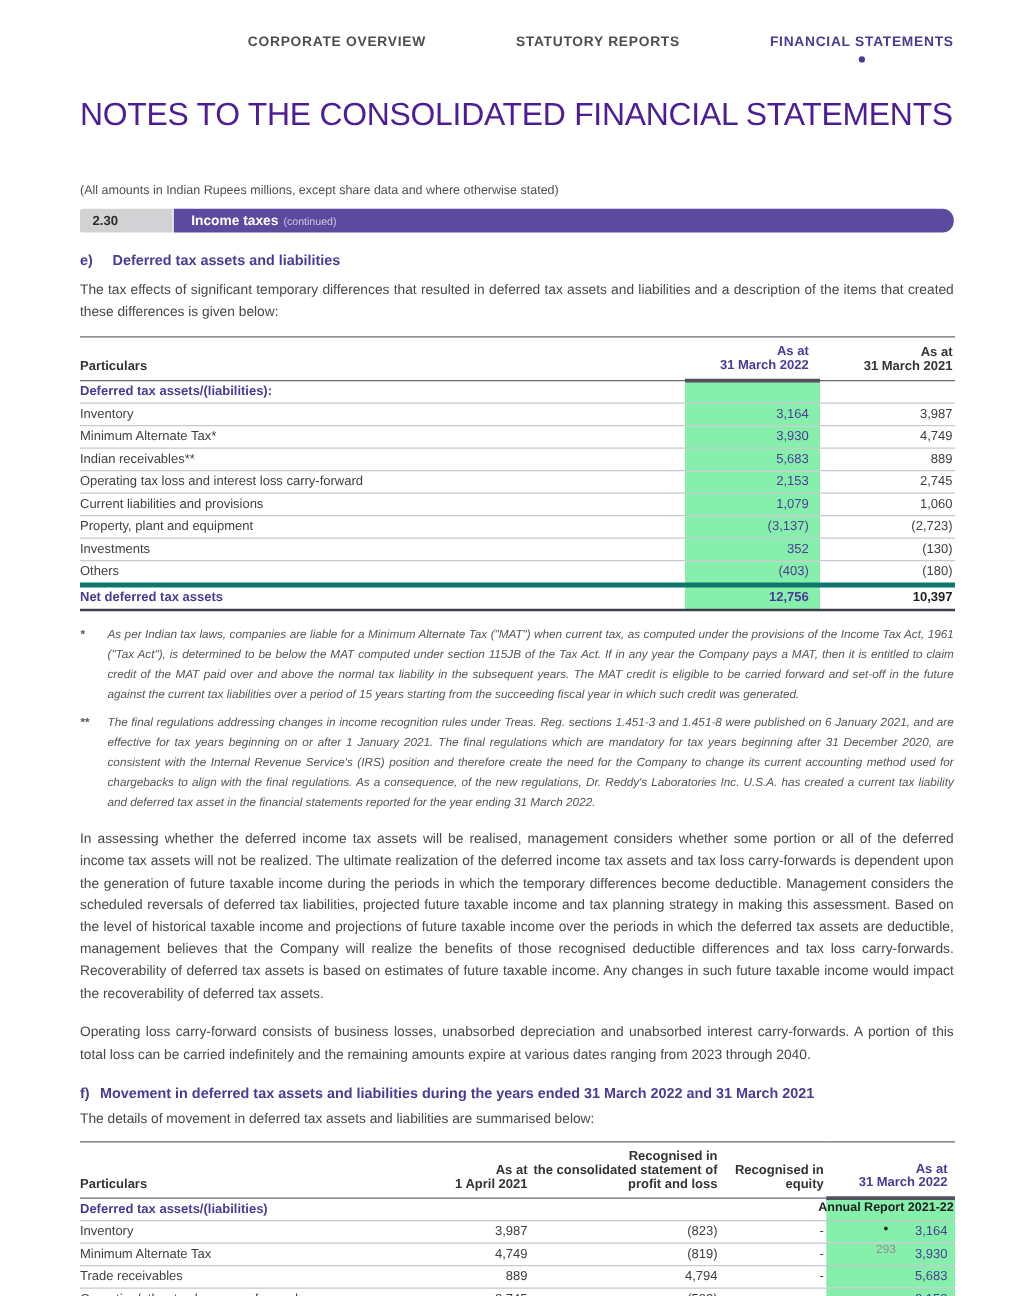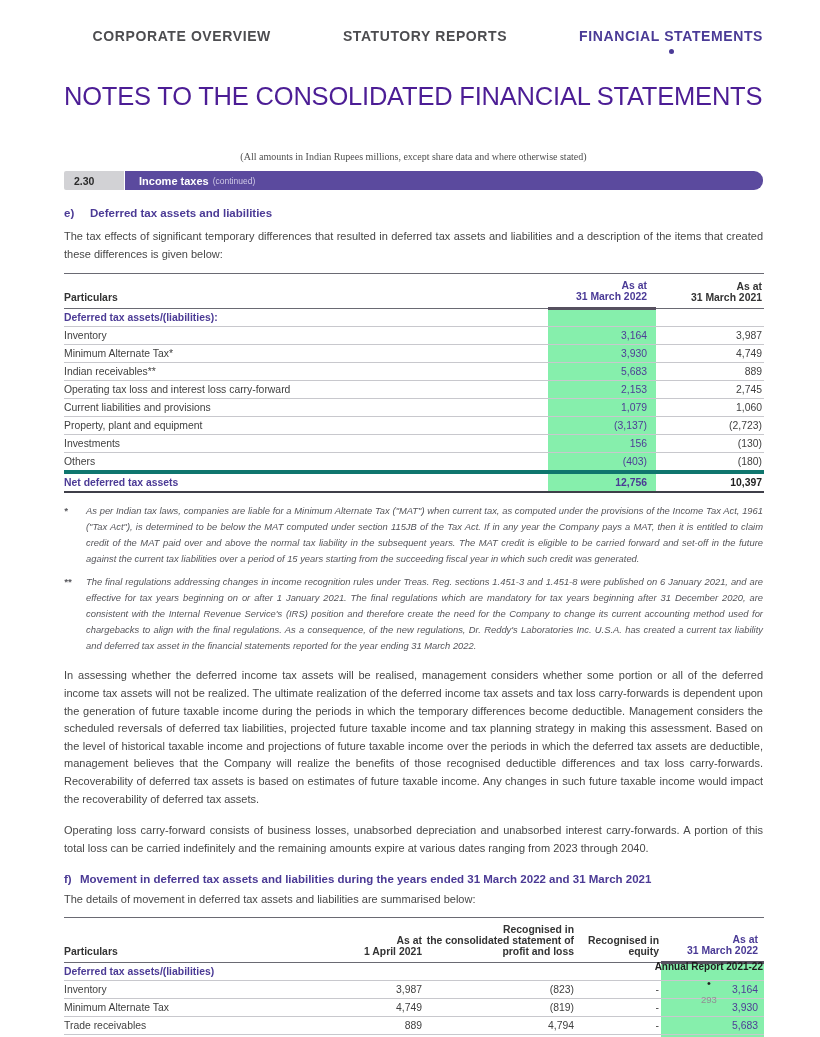--- a/index.html
+++ b/index.html
@@ -3,35 +3,35 @@
 <meta charset="utf-8">
 <style>
   * { margin:0; padding:0; box-sizing:border-box; }
   html,body { background:#ffffff; }
   body { font-family:"Liberation Sans", sans-serif; color:#464646; }
   .page {
     position:relative; width:820px; height:1037px; background:#fff;
     padding:28px 57px 0 64px; overflow:hidden;
   }
   
-  .topnav { display:flex; justify-content:flex-end; gap:72px; font-size:14px;
+  .topnav { display:flex; justify-content:flex-end; gap:72px; font-size:11px;
     font-weight:bold; letter-spacing:.6px; color:#4d4d50; margin-bottom:28px; }
   .topnav .nav-item { position:relative; text-align:center; cursor:pointer; }
   .topnav .nav-item.active { color:#4a3a96; }
   .topnav .nav-item.active .nav-dot { display:block; }
   .nav-dot { display:none; width:5px; height:5px; border-radius:50%;
     background:#4a3a96; margin:5px auto 0; }
   
   .page-title { font-size:25.5px; letter-spacing:-0.2px; color:#4c1d95;
     font-weight:400; margin-bottom:40px; }
   
-  .amounts-note { text-align:center; font-size:10px; color:#4f4f4f; margin-bottom:9px;font-family:Liberation Serif, serif; }
+  .amounts-note { text-align:left; font-size:10px; color:#4f4f4f; margin-bottom:9px; }
   
   .section-band { display:flex; align-items:stretch; height:19px; margin-bottom:17px; }
-  .section-num { width:60px; background:#d2d2d5; color:#2b2b2b; font-weight:bold;
+  .section-num { width:74px; background:#d2d2d5; color:#2b2b2b; font-weight:bold;
     font-size:10.5px; display:flex; align-items:center; padding-left:10px;
     border-radius:2px 0 0 2px; }
   .section-bar { flex:1; background:#5b4a9e; color:#fff; display:flex;
     align-items:center; padding-left:14px; margin-left:1px; border-radius:0 9px 9px 0; }
   .section-bar .sec-title { font-weight:bold; font-size:11px; }
   .section-bar .sec-cont { font-size:8.5px; color:#cfc9e6; margin-left:4px; }
   
   .sub-heading { color:#4b3a95; font-weight:bold; font-size:11.5px; margin-bottom:9px; }
   .sub-heading .h-label { display:inline-block; width:26px; }
   .sub-heading.tight .h-label { width:16px; }
@@ -149,21 +149,21 @@
         <td class="num shade">1,079</td>
         <td class="num">1,060</td>
       </tr>
       <tr>
         <td>Property, plant and equipment</td>
         <td class="num shade">(3,137)</td>
         <td class="num">(2,723)</td>
       </tr>
       <tr>
         <td>Investments</td>
-        <td class="num shade">156</td>
+        <td class="num shade">352</td>
         <td class="num">(130)</td>
       </tr>
       <tr>
         <td>Others</td>
         <td class="num shade">(403)</td>
         <td class="num">(180)</td>
       </tr>
       <tr class="total">
         <td>Net deferred tax assets</td>
         <td class="num shade">12,756</td>

